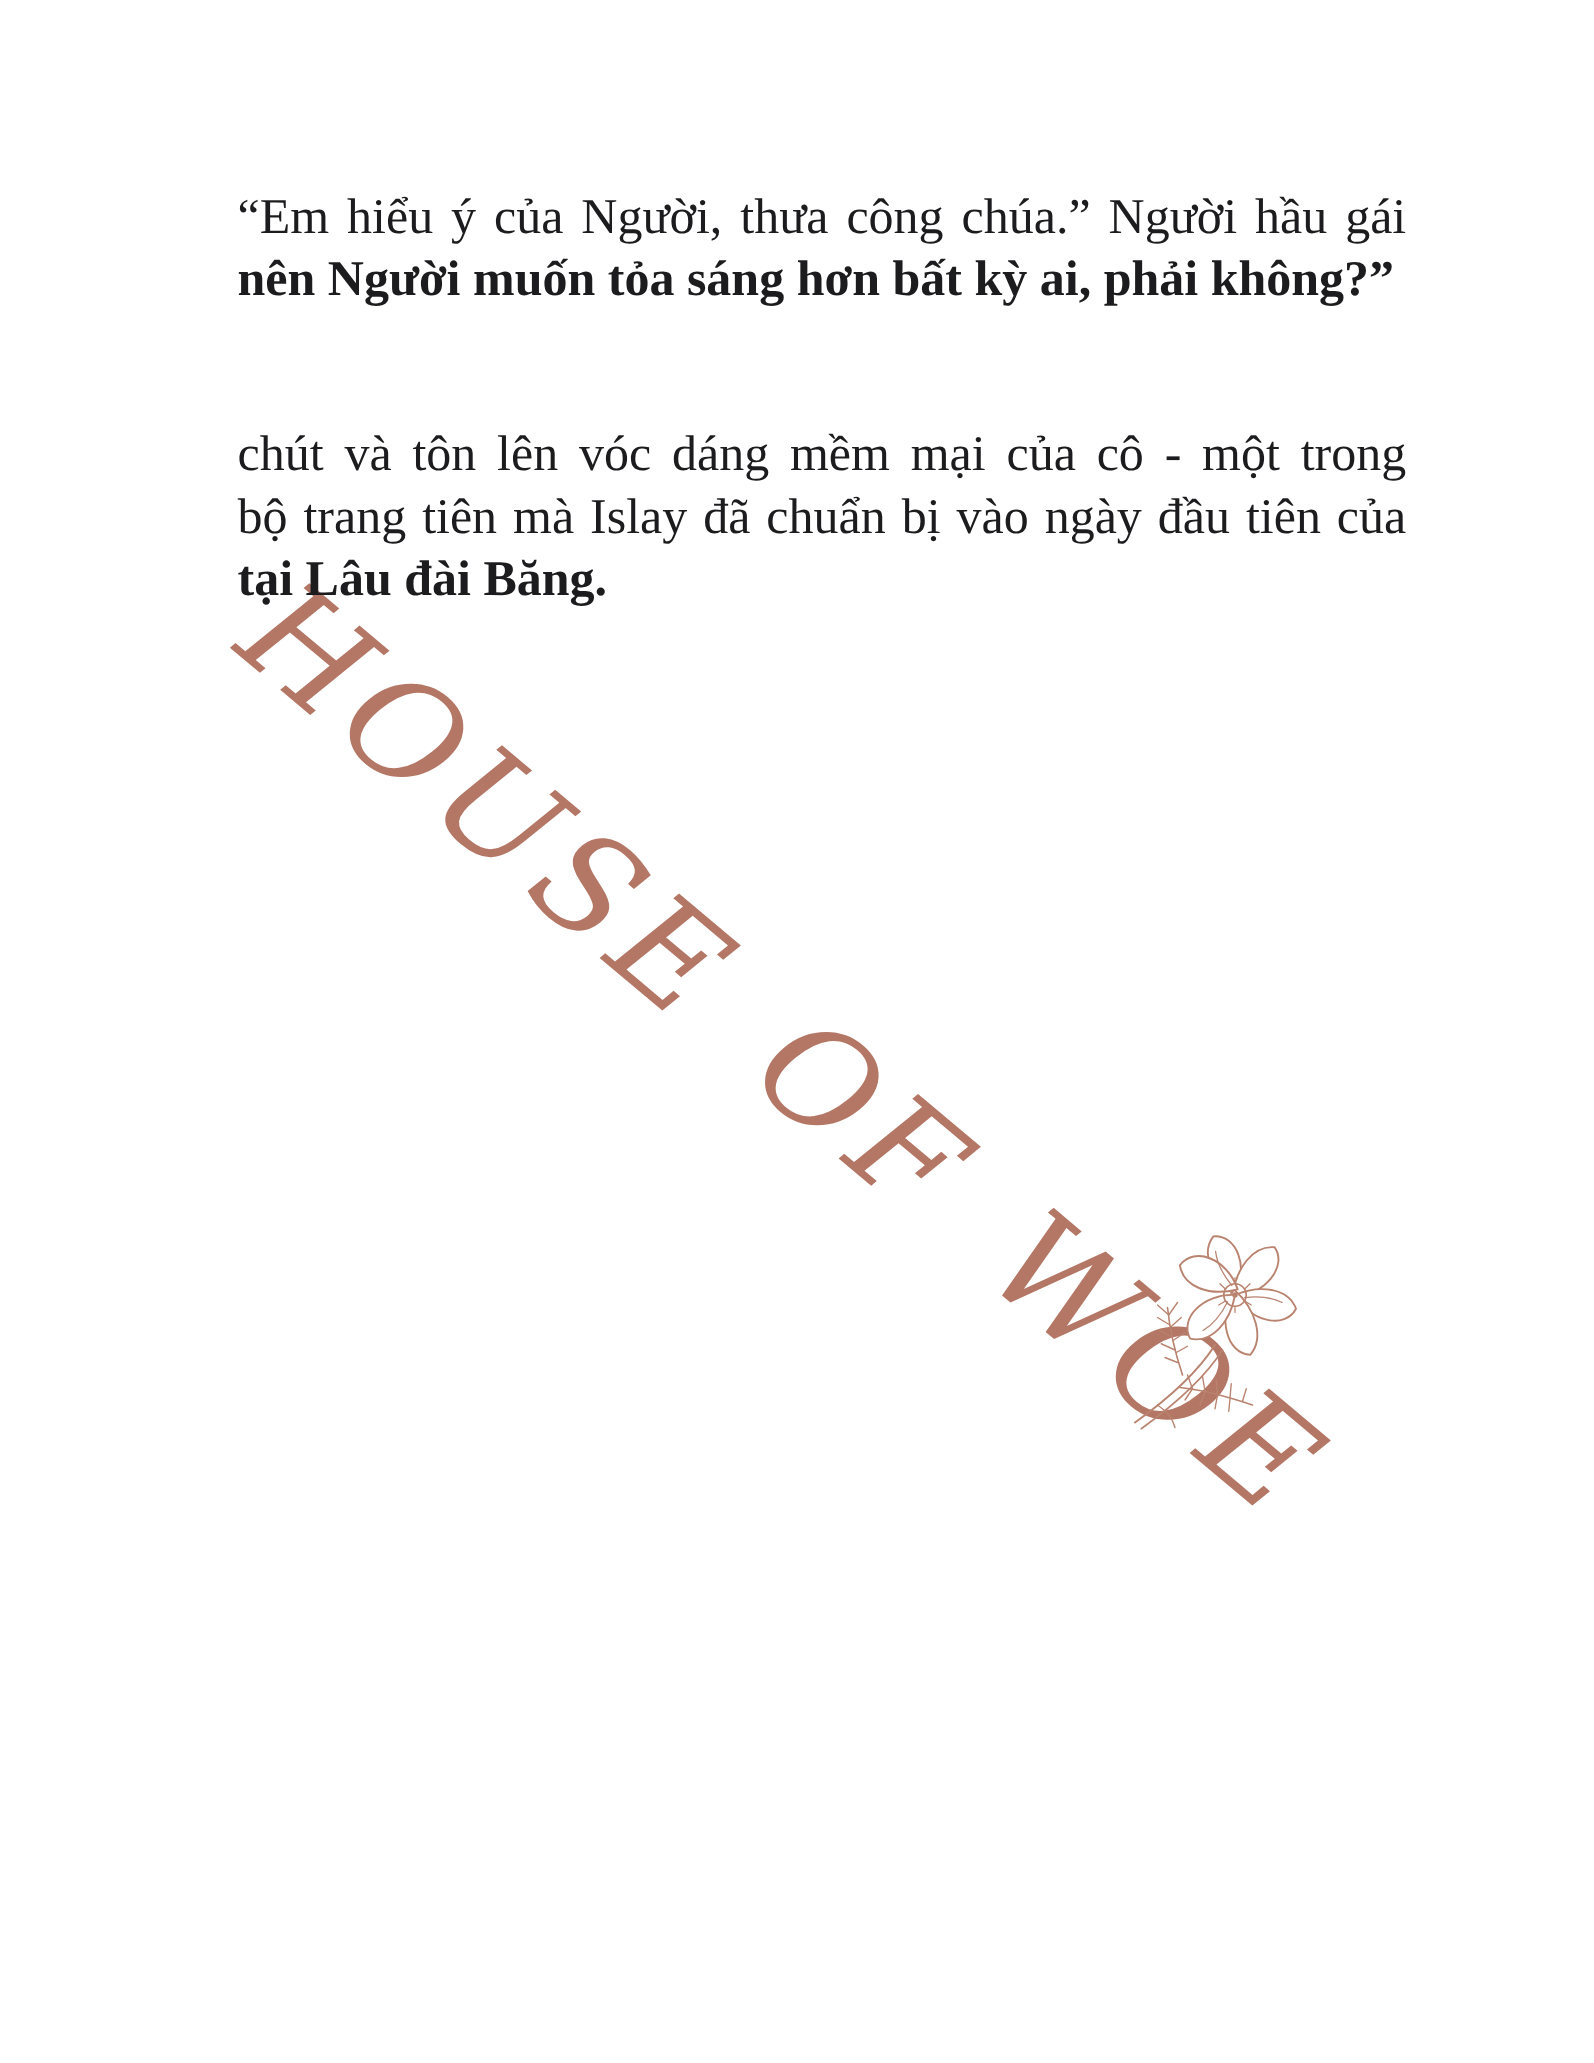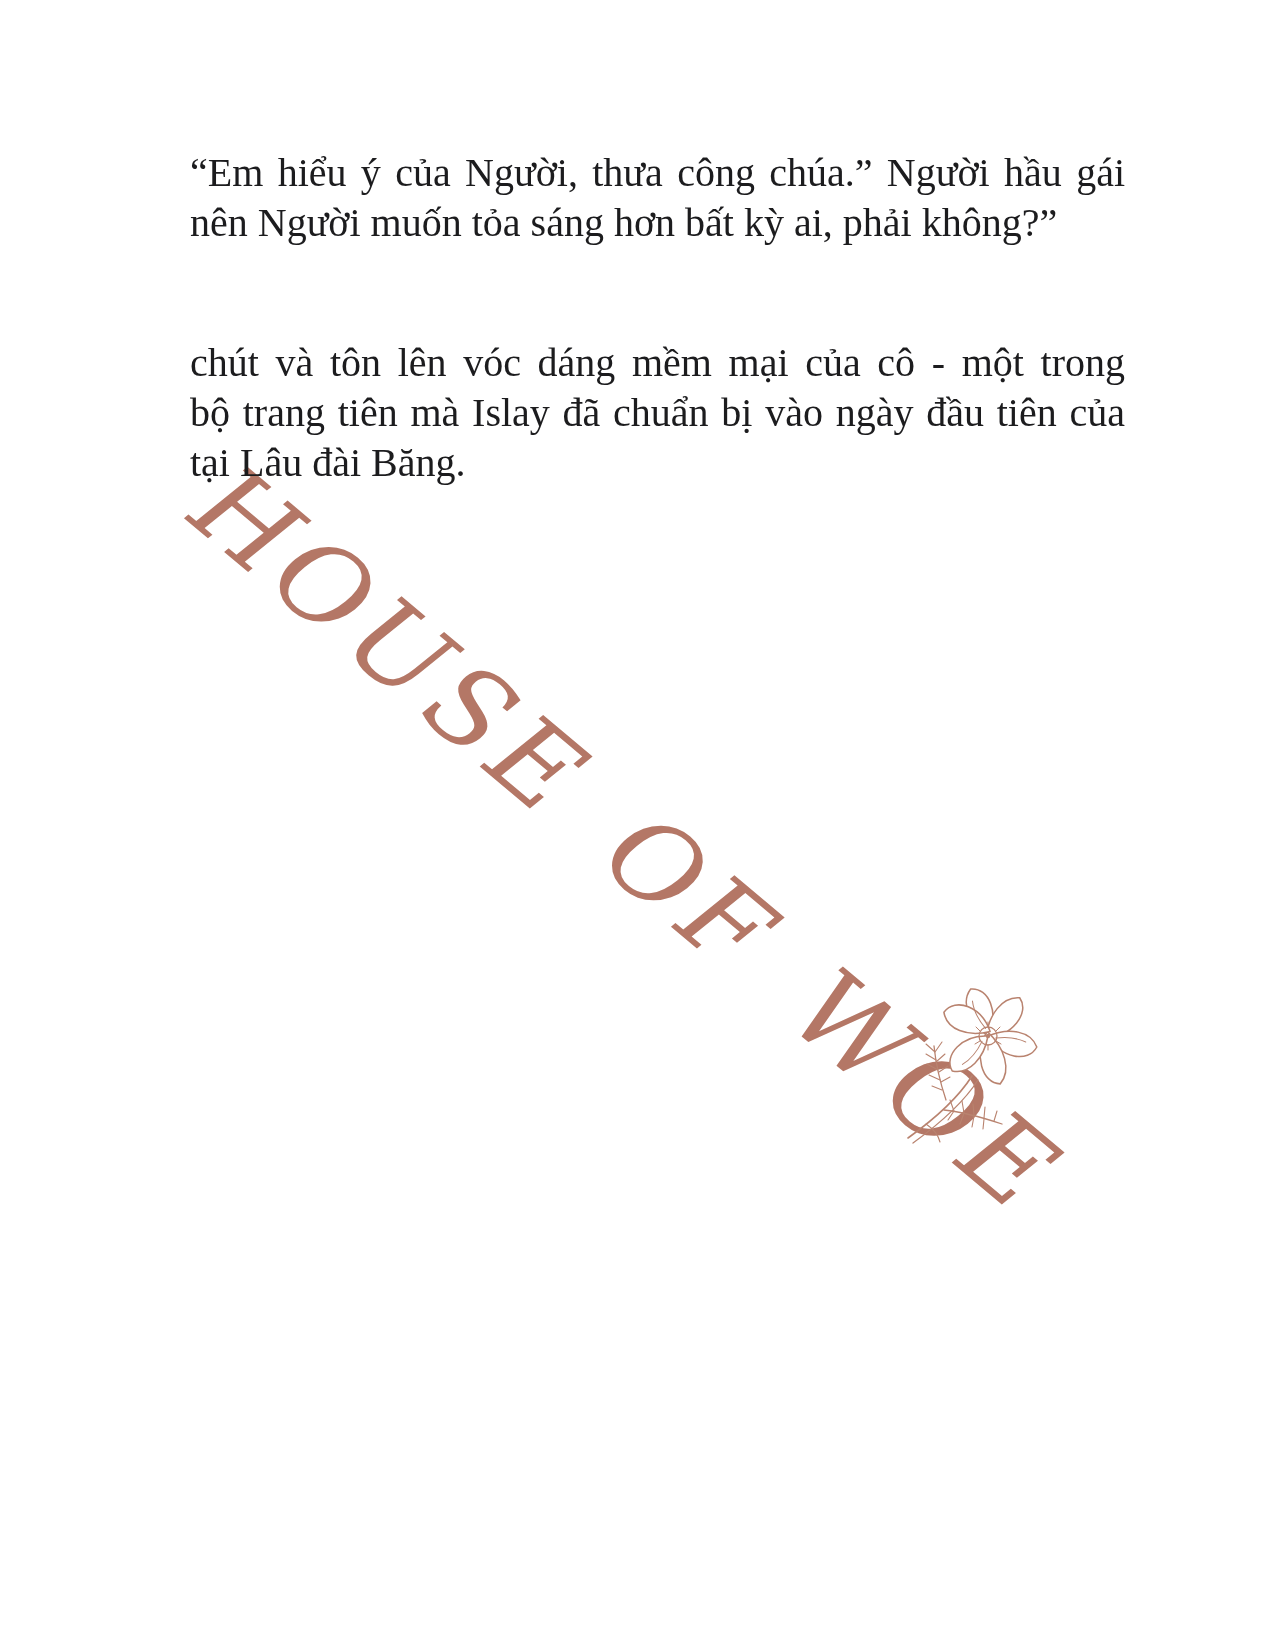--- a/index.html
+++ b/index.html
@@ -30,20 +30,21 @@
     line-height: 50px;
     height: 50px;
     overflow: hidden;
     text-align: justify;
     text-align-last: justify;
     white-space: normal;
     margin-left: 40px;
   }
   .line--end {
     text-align-last: left;
+    font-weight: bold;
   }
 
   
   .watermark {
     position: absolute;
     left: 245px;
     top: 448px;
     z-index: 1;
     transform: rotate(40deg);
     transform-origin: 0 0;

